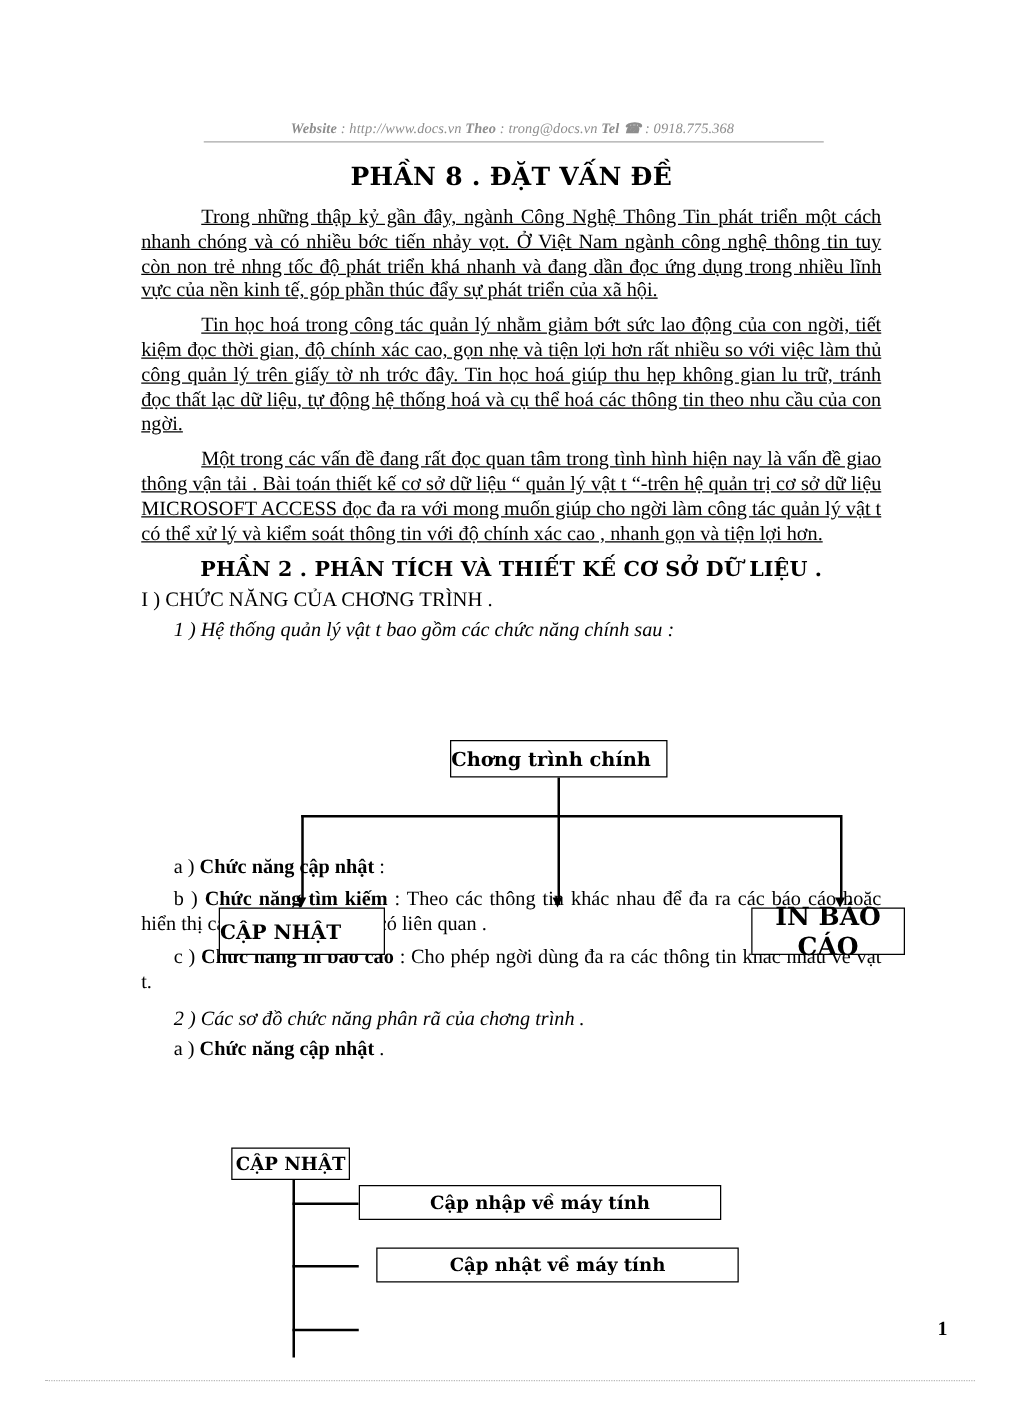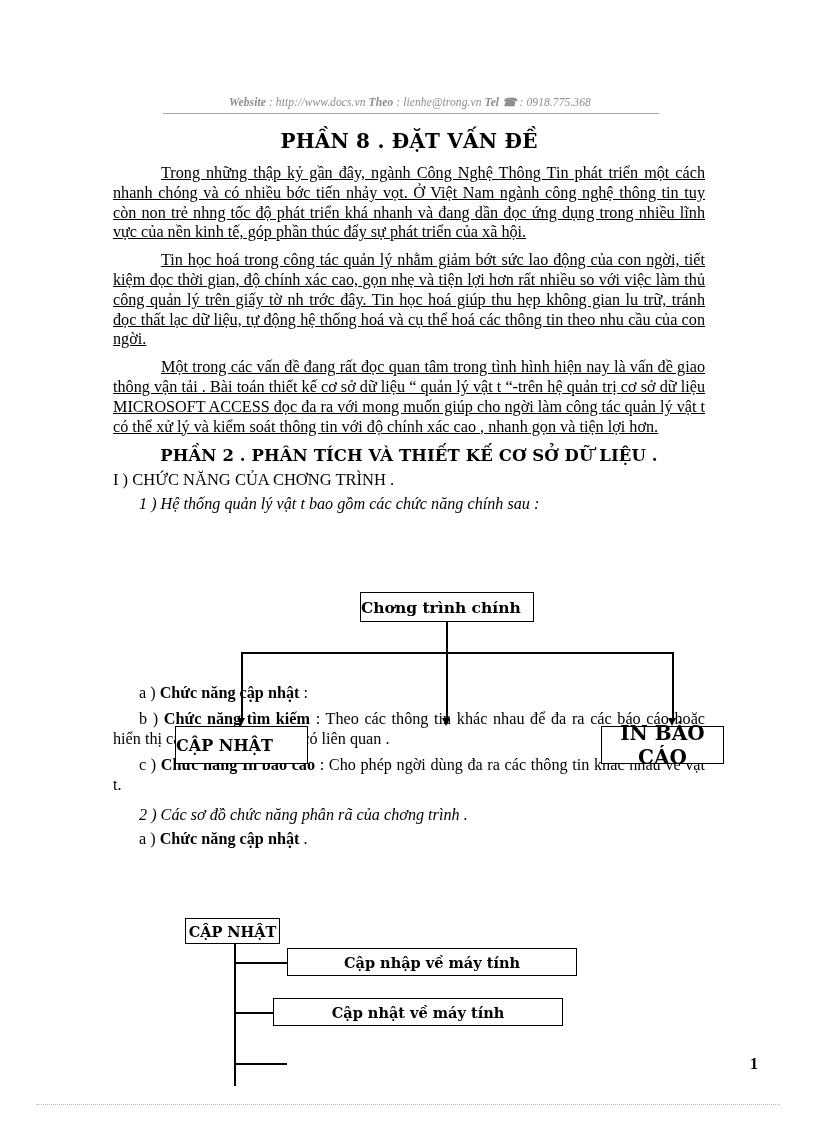--- a/index.html
+++ b/index.html
@@ -185,21 +185,21 @@
     width: 744px;
     border-top: 1px dotted #b9b9b9;
   }
 </style>
 </head>
 <body>
 
 <div class="page">
 
   <div class="header-band">
-    <div class="header-line"><span class="hb">Website</span><span> : </span><span>http://www.docs.vn</span> <span class="hb">Theo</span><span>  : </span><span>lienhe@trong.vn</span>  <span class="hb">Tel</span> <span class="hb">☎</span><span> : </span><span>0918.775.368</span></div>
+    <div class="header-line"><span class="hb">Website</span><span> : </span><span>http://www.docs.vn</span> <span class="hb">Theo</span><span>  : </span><span>trong@docs.vn</span>  <span class="hb">Tel</span> <span class="hb">☎</span><span> : </span><span>0918.775.368</span></div>
   </div>
   <div class="header-rule"></div>
 
   <div class="content">
 
     <h1 class="part-title">PHẦN 8 . ĐẶT VẤN ĐỀ</h1>
 
     <p class="body-par">Trong những thập kỷ gần đây, ngành Công Nghệ Thông Tin phát triển một cách nhanh chóng và có nhiều bớc   tiến nhảy vọt. Ở Việt Nam ngành công nghệ thông tin tuy còn non trẻ nhng   tốc độ phát triển khá nhanh và đang dần đọc   ứng dụng trong nhiều lĩnh vực của nền kinh tế, góp phần thúc đẩy sự phát triển của xã hội.</p>
     <p class="body-par">Tin học hoá trong công tác quản lý nhằm giảm bớt sức lao động của con ngời,  tiết kiệm đọc   thời gian, độ chính xác cao, gọn nhẹ và tiện lợi hơn rất nhiều so với việc làm thủ công quản lý trên giấy tờ nh   trớc   đây. Tin học hoá giúp thu hẹp không gian lu   trữ, tránh đọc   thất lạc dữ liệu, tự động hệ thống hoá và cụ thể hoá các thông tin theo nhu cầu của con ngời.</p>
     <p class="body-par">Một trong các vấn đề đang rất đọc   quan tâm trong tình hình hiện nay là vấn đề giao thông vận tải . Bài toán thiết kế cơ sở dữ liệu “ quản lý vật t  “-trên hệ quản trị cơ sở dữ liệu MICROSOFT ACCESS đọc   đa   ra với mong muốn giúp cho ngời   làm công tác quản lý vật t   có thể xử lý và kiểm soát thông tin với độ chính xác cao , nhanh gọn và tiện lợi hơn.</p>
@@ -255,21 +255,21 @@
     </div>
 
     <div class="vline" style="left:121px; top:26px; height:142px;"></div>
 
     <div class="hline" style="left:121px; top:44px; width:53px;"></div>
     <div class="dbox2" style="left:174px; top:30px; width:290px; height:28px; font-size:14.5px;">
       <span>Cập nhập về máy tính</span>
     </div>
 
     <div class="hline" style="left:121px; top:94px; width:53px;"></div>
-    <div class="dbox2" style="left:160px; top:80px; width:290px; height:28px; font-size:14.5px;">
+    <div class="dbox2" style="left:188px; top:80px; width:290px; height:28px; font-size:14.5px;">
       <span>Cập nhật về máy tính</span>
     </div>
 
     <div class="hline" style="left:121px; top:145px; width:53px;"></div>
   </div>
 
   <div class="page-number">1</div>
   <div class="bottom-rule"></div>
 
 </div>

